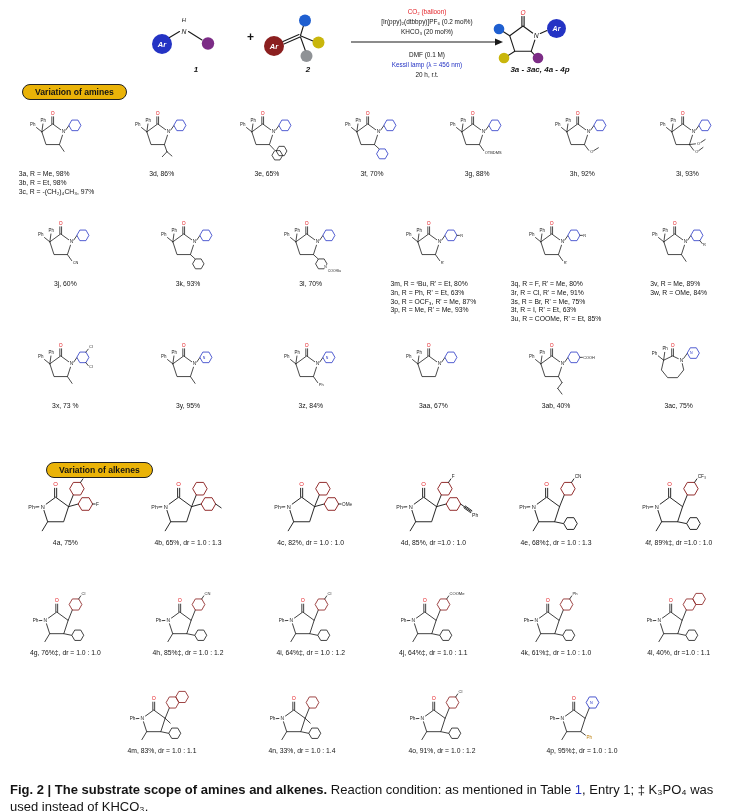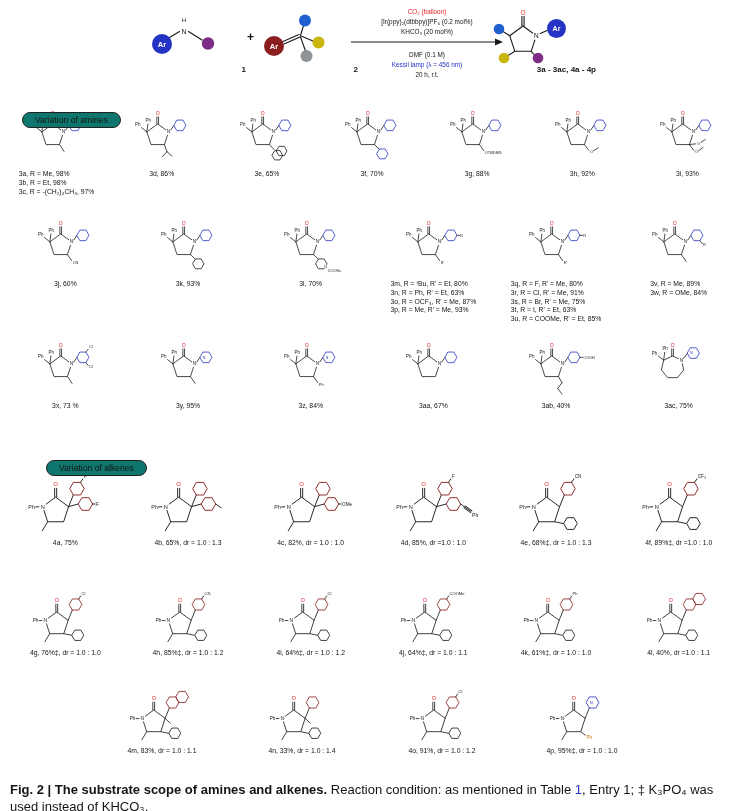--- a/index.html
+++ b/index.html
@@ -1,29 +1,29 @@
 <!DOCTYPE html>
 <html style="--bond: #1a1a1a; --red: #e31e24; --blue: #2433c4; --aryl: #8b1f1f; --ball-purple: #7c2c86; --ball-blue: #1f5fd0; --ball-yellow: #c9b60c; --ball-gray: #8f9296;"><head>
 <meta charset="utf-8">
 <style>
   html,body{margin:0;padding:0;}
   body{
     width:744px;height:811px;position:relative;overflow:hidden;
     background:#fff;color:#141414;
     font-family:"Liberation Sans",sans-serif;
   }
-  .cmp{position:absolute;text-align:right;}
+  .cmp{position:absolute;text-align:center;font-style:italic;}
   .cmp-num{font-weight:bold;font-size:8px;margin-top:-3px;}
   .plus{position:absolute;font-size:12px;font-weight:bold;}
   .cond{position:absolute;text-align:center;font-size:6.4px;line-height:1.55;}
   .c-red{color:var(--red,#e31e24);}
   .c-blue{color:var(--blue,#2433c4);}
   .sec-label{
     position:absolute;border:1.2px solid #222;border-radius:9px;
-    padding:2px 12px;font-size:8.6px;font-weight:normal;background:#0f766e;z-index:2;margin-top:28px;
+    padding:2px 12px;font-size:8.6px;font-weight:bold;background:#eab308;z-index:2;
   }
   .grid{position:absolute;left:4px;right:4px;}
   .srow{display:flex;align-items:flex-start;justify-content:space-between;}
   .cell{flex:1;display:flex;flex-direction:column;align-items:center;min-width:0;padding-top:4px;}
   .lbl{font-size:6.8px;line-height:1.3;text-align:center;font-weight:500;margin-top:1px;}
   .lbl.multi{text-align:left;}
   .srow.big svg.st{width:96px;height:68px;}
   .caption{position:absolute;left:10px;right:6px;font-size:13px;line-height:1.3;}
   .cap-b{font-weight:bold;}
   .cap-link{color:var(--blue,#2433c4);}
@@ -543,21 +543,21 @@
           <polygon points="84.5,30.0 80.3,37.4 71.8,37.4 67.5,30.0 71.8,22.6 80.3,22.6" fill="none" stroke="#2433c4" stroke-width="1.1"></polygon>
           <text x="71.5" y="32" font-size="5" fill="#2433c4" text-anchor="start">N</text>
         </svg>
         <div class="lbl">
           <div class="lline">3ac, 75%</div>
         </div>
       </div>
     </div>
   </div>
 
-<div class="sec-label" style="left:46px;top:432px;">
+<div class="sec-label" style="left:46px;top:462px;">
   <span>Variation of alkenes</span>
 </div>
 <div class="grid" style="top:466px;">
     <div class="srow big" style="height: 118px;">
       <div class="cell">
         <svg class="st" width="84" height="60" viewBox="0 4 112 80">
           <polygon points="45,36 60.2,47.1 54.4,64.9 35.6,64.9 29.8,47.1" fill="none" stroke="#1a1a1a" stroke-width="1.1"></polygon>
           <circle cx="29.8" cy="47.1" r="4.4" fill="#fff"></circle>
           <text x="29.8" y="49.4" font-size="6.6" fill="#1a1a1a" text-anchor="middle">N</text>
           <text x="20.5" y="49.5" font-size="6.2" fill="#1a1a1a" text-anchor="end">Ph</text>

